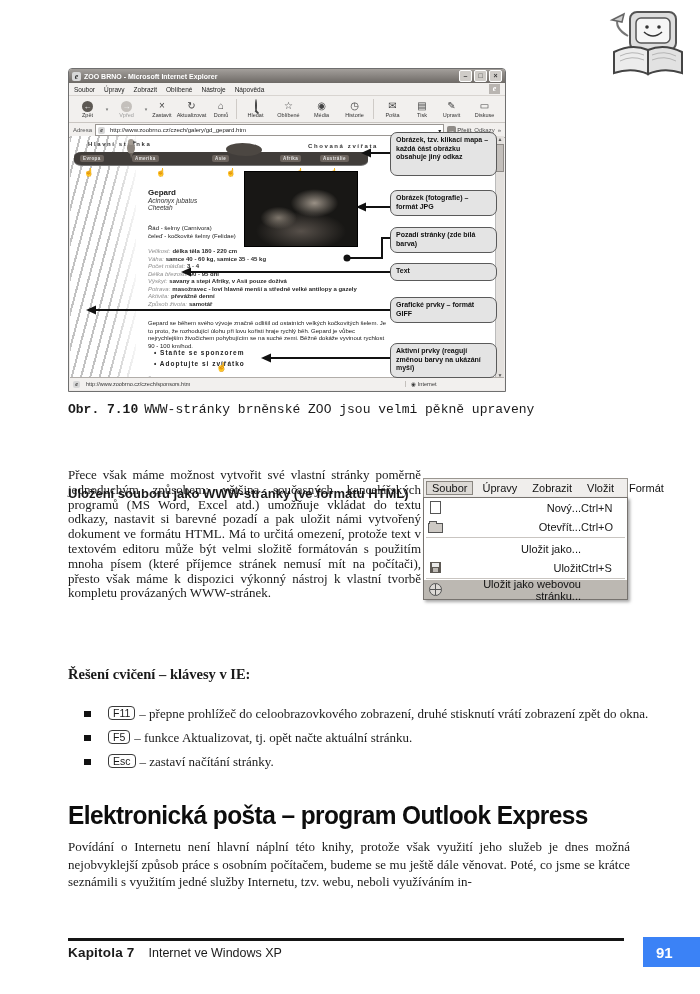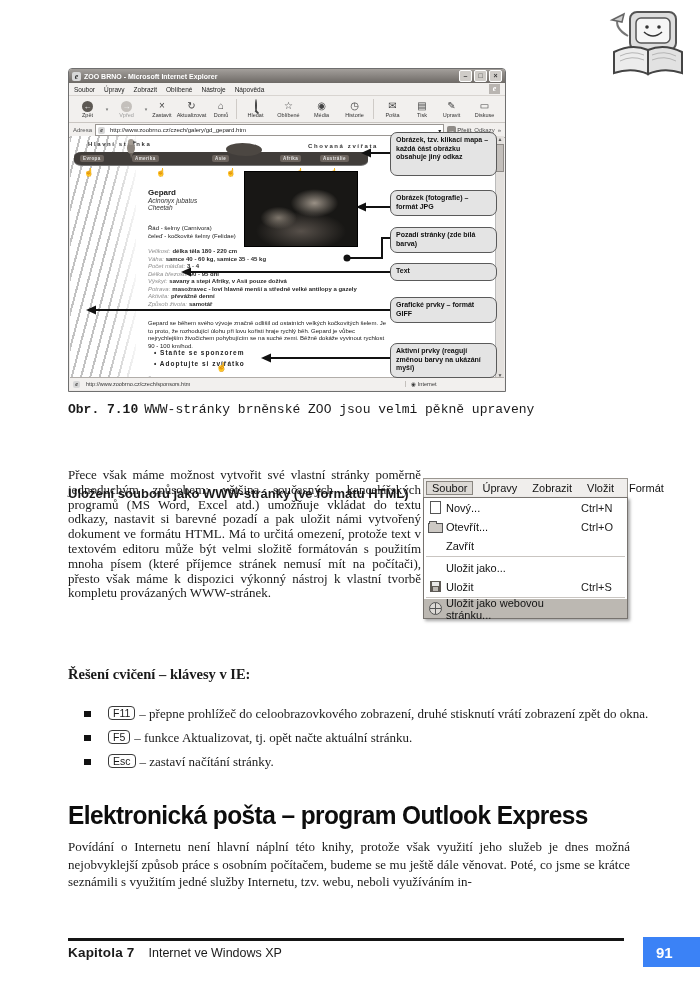--- a/index.html
+++ b/index.html
@@ -94,21 +94,21 @@
   .para1 { position:absolute; left:68px; top:468px; width:353px; font-size:13px; line-height:14.8px; text-align:justify; }
 
   
   .wmenu { position:absolute; left:423px; top:478px; width:205px; font-family:"Liberation Sans",sans-serif; font-size:11px; color:#111; }
   .wmenu-bar { display:flex; gap:3px; background:#f0eeec; border:1px solid #9a9690; border-bottom:none; padding:2px 2px 2px 2px; }
   .wmenu-bar .mi { padding:1px 6px; }
   .wmenu-bar .mi.pressed { border:1px solid #8a8680; background:#dcd9d5; padding:0 5px; }
   .wmenu-pop { border:1px solid #77736f; background:#fff; box-shadow:2px 2px 3px rgba(0,0,0,.35); }
   .wrow { display:flex; align-items:center; height:19px; }
   .wrow .wi { width:22px; display:flex; justify-content:center; }
-  .wrow .wlabel { flex:1; }
+  .wrow .wlabel { flex:1;text-align:right; }
   .wrow .wshort { width:46px; color:#222; }
   .wrow.hl { background:#bcb8b2; }
   .wsep { height:1px; background:#c9c5c1; margin:1px 2px; }
   .ic-new { width:9px; height:11px; background:#fff; border:1px solid #555; }
   .ic-open { position:relative; width:13px; height:8px; background:#cdc9c4; border:1px solid #555; margin-top:3px; }
   .ic-open::before { content:""; position:absolute; left:0; top:-3px; width:6px; height:2px; background:#cdc9c4; border:1px solid #555; border-bottom:none; }
   .ic-save { position:relative; width:11px; height:11px; background:#5d5954; }
   .ic-save::before { content:""; position:absolute; left:2px; top:1px; width:7px; height:4px; background:#e9e9e9; }
   .ic-save::after { content:""; position:absolute; left:3px; bottom:1px; width:5px; height:4px; background:#bdb9b4; }
   .ic-web { position:relative; width:11px; height:11px; border:1px solid #555; border-radius:50%;
@@ -369,25 +369,20 @@
         <span class="wlabel">Nový...</span>
         <span class="wshort">Ctrl+N</span>
       </div>
       <div class="wrow">
         <span class="wi">
             <span class="ic-open"></span>
           </span>
         <span class="wlabel">Otevřít...</span>
         <span class="wshort">Ctrl+O</span>
       </div>
-      <div class="wrow">
-        <span class="wi"></span>
-        <span class="wlabel">Zavřít</span>
-        <span class="wshort"></span>
-      </div>
       <div class="wsep"></div>
       <div class="wrow">
         <span class="wi"></span>
         <span class="wlabel">Uložit jako...</span>
         <span class="wshort"></span>
       </div>
       <div class="wrow">
         <span class="wi">
             <span class="ic-save"></span>
           </span>

